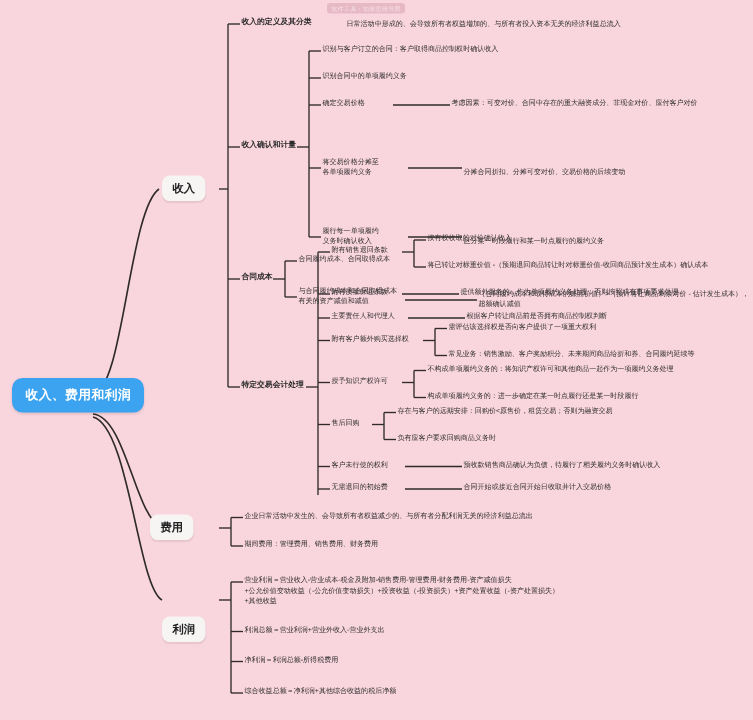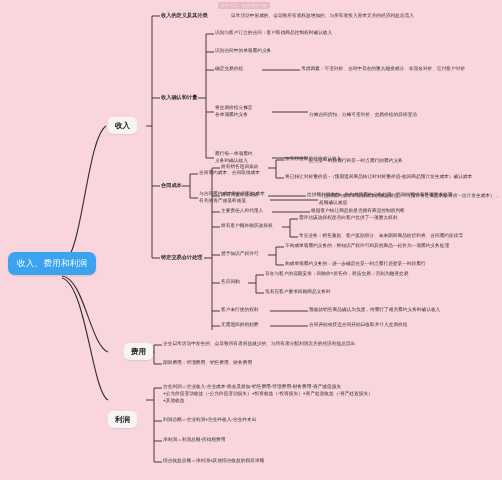--- a/index.html
+++ b/index.html
@@ -15,21 +15,21 @@
 
   .node{position:absolute;white-space:pre;line-height:1.25;}
 
   
   .root{
     background:#3ba3ef;
     color:#ffffff;
     border-radius:7px;
     padding:6px 9px;
     font-size:8.5px;
-    font-weight:normal;
+    font-weight:bold;
     letter-spacing:.3px;
     box-shadow:0 1px 2px rgba(0,0,0,.12);
   }
   
   .lvl1{
     background:#f7f4f4;
     color:#222;
     border-radius:5px;
     padding:4px 7px;
     font-size:7.5px;
@@ -152,21 +152,21 @@
       <path d="M154 441 H 162"></path>
       <path d="M154 462 H 162"></path>
     </g>
   </svg>
 
   <div class="tag" style="left:218px;top:2px;">软件工具：知犀思维导图</div>
 
   <div class="node root" style="left:8px;top:252px;">收入、费用和利润</div>
 
   <div class="node lvl1" style="left:108px;top:117px;">收入</div>
-  <div class="node lvl1" style="left:124px;top:343px;text-align:center;">费用</div>
+  <div class="node lvl1" style="left:100px;top:343px;text-align:center;">费用</div>
   <div class="node lvl1" style="left:108px;top:411px;">利润</div>
 
   <div class="node lvl2" style="left:161px;top:12px;">收入的定义及其分类</div>
   <div class="node lvl3" style="left:231px;top:13px;">日常活动中形成的、会导致所有者权益增加的、与所有者投入资本无关的经济利益总流入</div>
 
   <div class="node lvl2" style="left:161px;top:94px;">收入确认和计量</div>
 
   <div class="node lvl3" style="left:215px;top:30px;">识别与客户订立的合同：客户取得商品控制权时确认收入</div>
   <div class="node lvl3" style="left:215px;top:48px;">识别合同中的单项履约义务</div>
   <div class="node lvl3" style="left:215px;top:66px;">确定交易价格</div>

